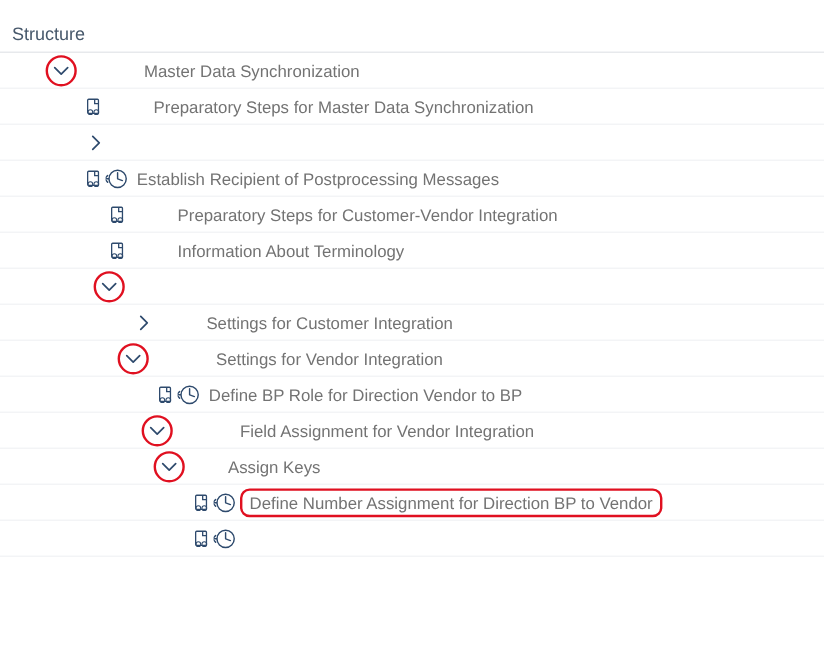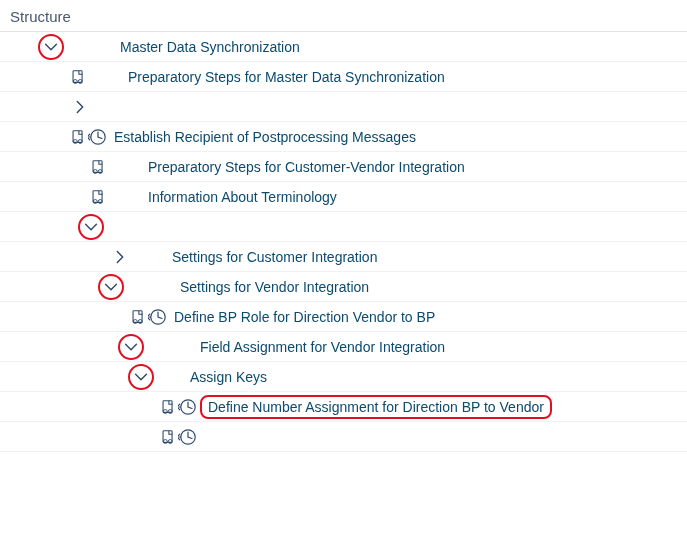--- a/index.html
+++ b/index.html
@@ -7,21 +7,21 @@
     padding: 0;
     width: 687px;
     height: 540px;
     font-family: Arial, "Helvetica Neue", Helvetica, sans-serif;
     font-size: 14px;
     color: #2e4a6d;
     background: #ffffff;
     overflow: hidden;
   }
   .header {
-    padding: 8px 10px 6px 10px;
+    padding: 20px 10px 6px 10px;
     border-bottom: 1px solid #e1e4e8;
     color: #47586b;
     font-size: 15px;
   }
   .row {
     display: flex;
     align-items: center;
     height: 30px;
     border-bottom: 1px solid #f0f2f4;
     box-sizing: border-box;
@@ -44,21 +44,21 @@
     display: block;
   }
   .ic-slot {
     width: 20px;
     display: flex;
     align-items: center;
     justify-content: center;
     flex: 0 0 auto;
   }
   .label {
-    color: #0c4a6e;
+    color: #737373;
     white-space: nowrap;
     padding-left: 4px;
   }
   .row.highlighted .label {
     border: 2.5px solid #e01020;
     border-radius: 8px;
     padding: 2px 6px;
     text-align: right;
   }
   .ring {

